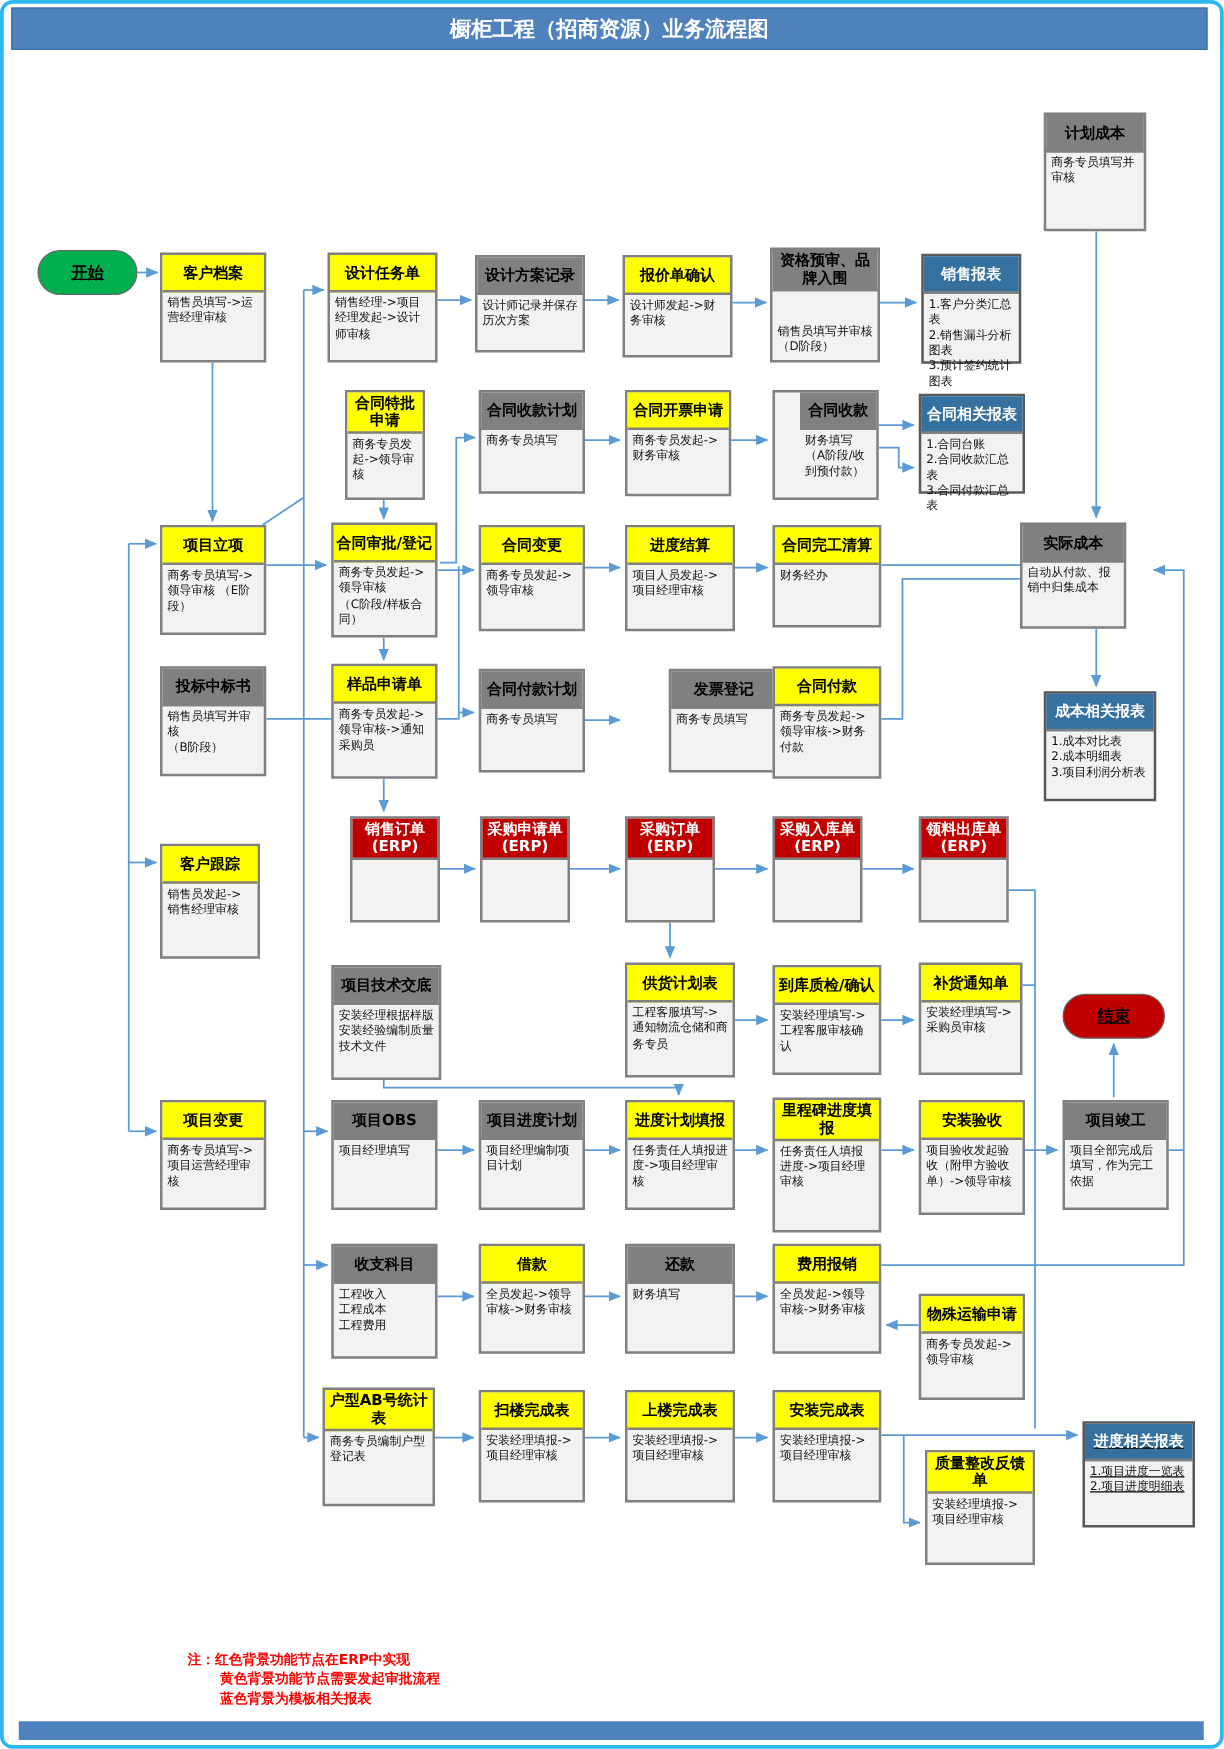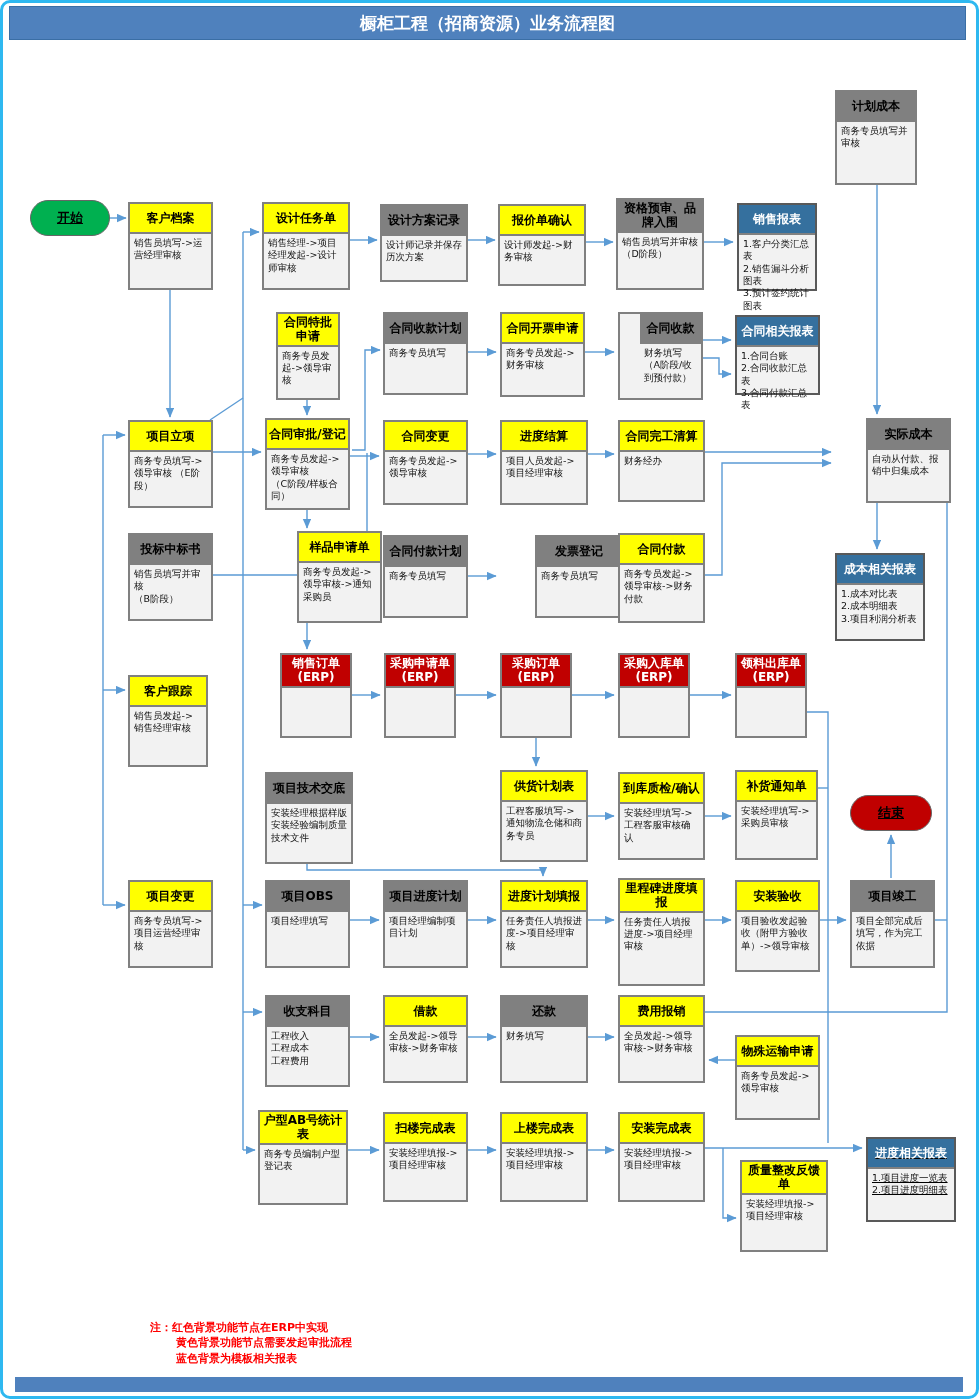--- a/index.html
+++ b/index.html
@@ -127,21 +127,21 @@
       <div class="bd">销售经理-&gt;项目经理发起-&gt;设计师审核</div>
     </div>
     <div class="node gray" style="left: 380px; top: 204px; width: 88px; height: 78px;">
       <div class="hd">设计方案记录</div>
       <div class="bd">设计师记录并保存历次方案</div>
     </div>
     <div class="node yellow" style="left: 498px; top: 204px; width: 88px; height: 82px;">
       <div class="hd">报价单确认</div>
       <div class="bd">设计师发起-&gt;财务审核</div>
     </div>
-    <div class="node gray" style="left: 616px; top: 198px; width: 88px; height: 92px;">
+    <div class="node gray" style="left: 616px; top: 198px; width: 88px; height: 92px; gap: 24px;">
       <div class="hd">资格预审、品牌入围</div>
       <div class="bd">销售员填写并审核
 （D阶段）</div>
     </div>
     <div class="node blue" style="left: 737px; top: 203px; width: 80px; height: 88px;">
       <div class="hd">销售报表</div>
       <div class="bd">1.客户分类汇总表
 2.销售漏斗分析图表
 3.预计签约统计图表</div>
     </div>
@@ -182,30 +182,30 @@
       <div class="bd">商务专员发起-&gt;领导审核</div>
     </div>
     <div class="node yellow" style="left: 500px; top: 420px; width: 88px; height: 85px;">
       <div class="hd">进度结算</div>
       <div class="bd">项目人员发起-&gt;项目经理审核</div>
     </div>
     <div class="node yellow" style="left: 618px; top: 420px; width: 87px; height: 82px;">
       <div class="hd">合同完工清算</div>
       <div class="bd">财务经办</div>
     </div>
-    <div class="node gray" style="left: 866px; top: 418px; width: 85px; height: 85px;">
+    <div class="node gray" style="left: 816px; top: 418px; width: 85px; height: 85px;">
       <div class="hd">实际成本</div>
       <div class="bd">自动从付款、报销中归集成本</div>
     </div>
     <div class="node gray" style="left: 128px; top: 533px; width: 85px; height: 88px;">
       <div class="hd">投标中标书</div>
       <div class="bd">销售员填写并审核
 （B阶段）</div>
     </div>
-    <div class="node yellow" style="left: 265px; top: 531px; width: 85px; height: 92px; margin-left: 32px;">
+    <div class="node yellow" style="left: 265px; top: 531px; width: 85px; height: 92px;">
       <div class="hd">样品申请单</div>
       <div class="bd">商务专员发起-&gt;领导审核-&gt;通知采购员</div>
     </div>
     <div class="node gray" style="left: 383px; top: 535px; width: 85px; height: 83px;">
       <div class="hd">合同付款计划</div>
       <div class="bd">商务专员填写</div>
     </div>
     <div class="node gray" style="left: 500px; top: 535px; width: 88px; height: 83px; margin-left: 35px;">
       <div class="hd">发票登记</div>
       <div class="bd">商务专员填写</div>

